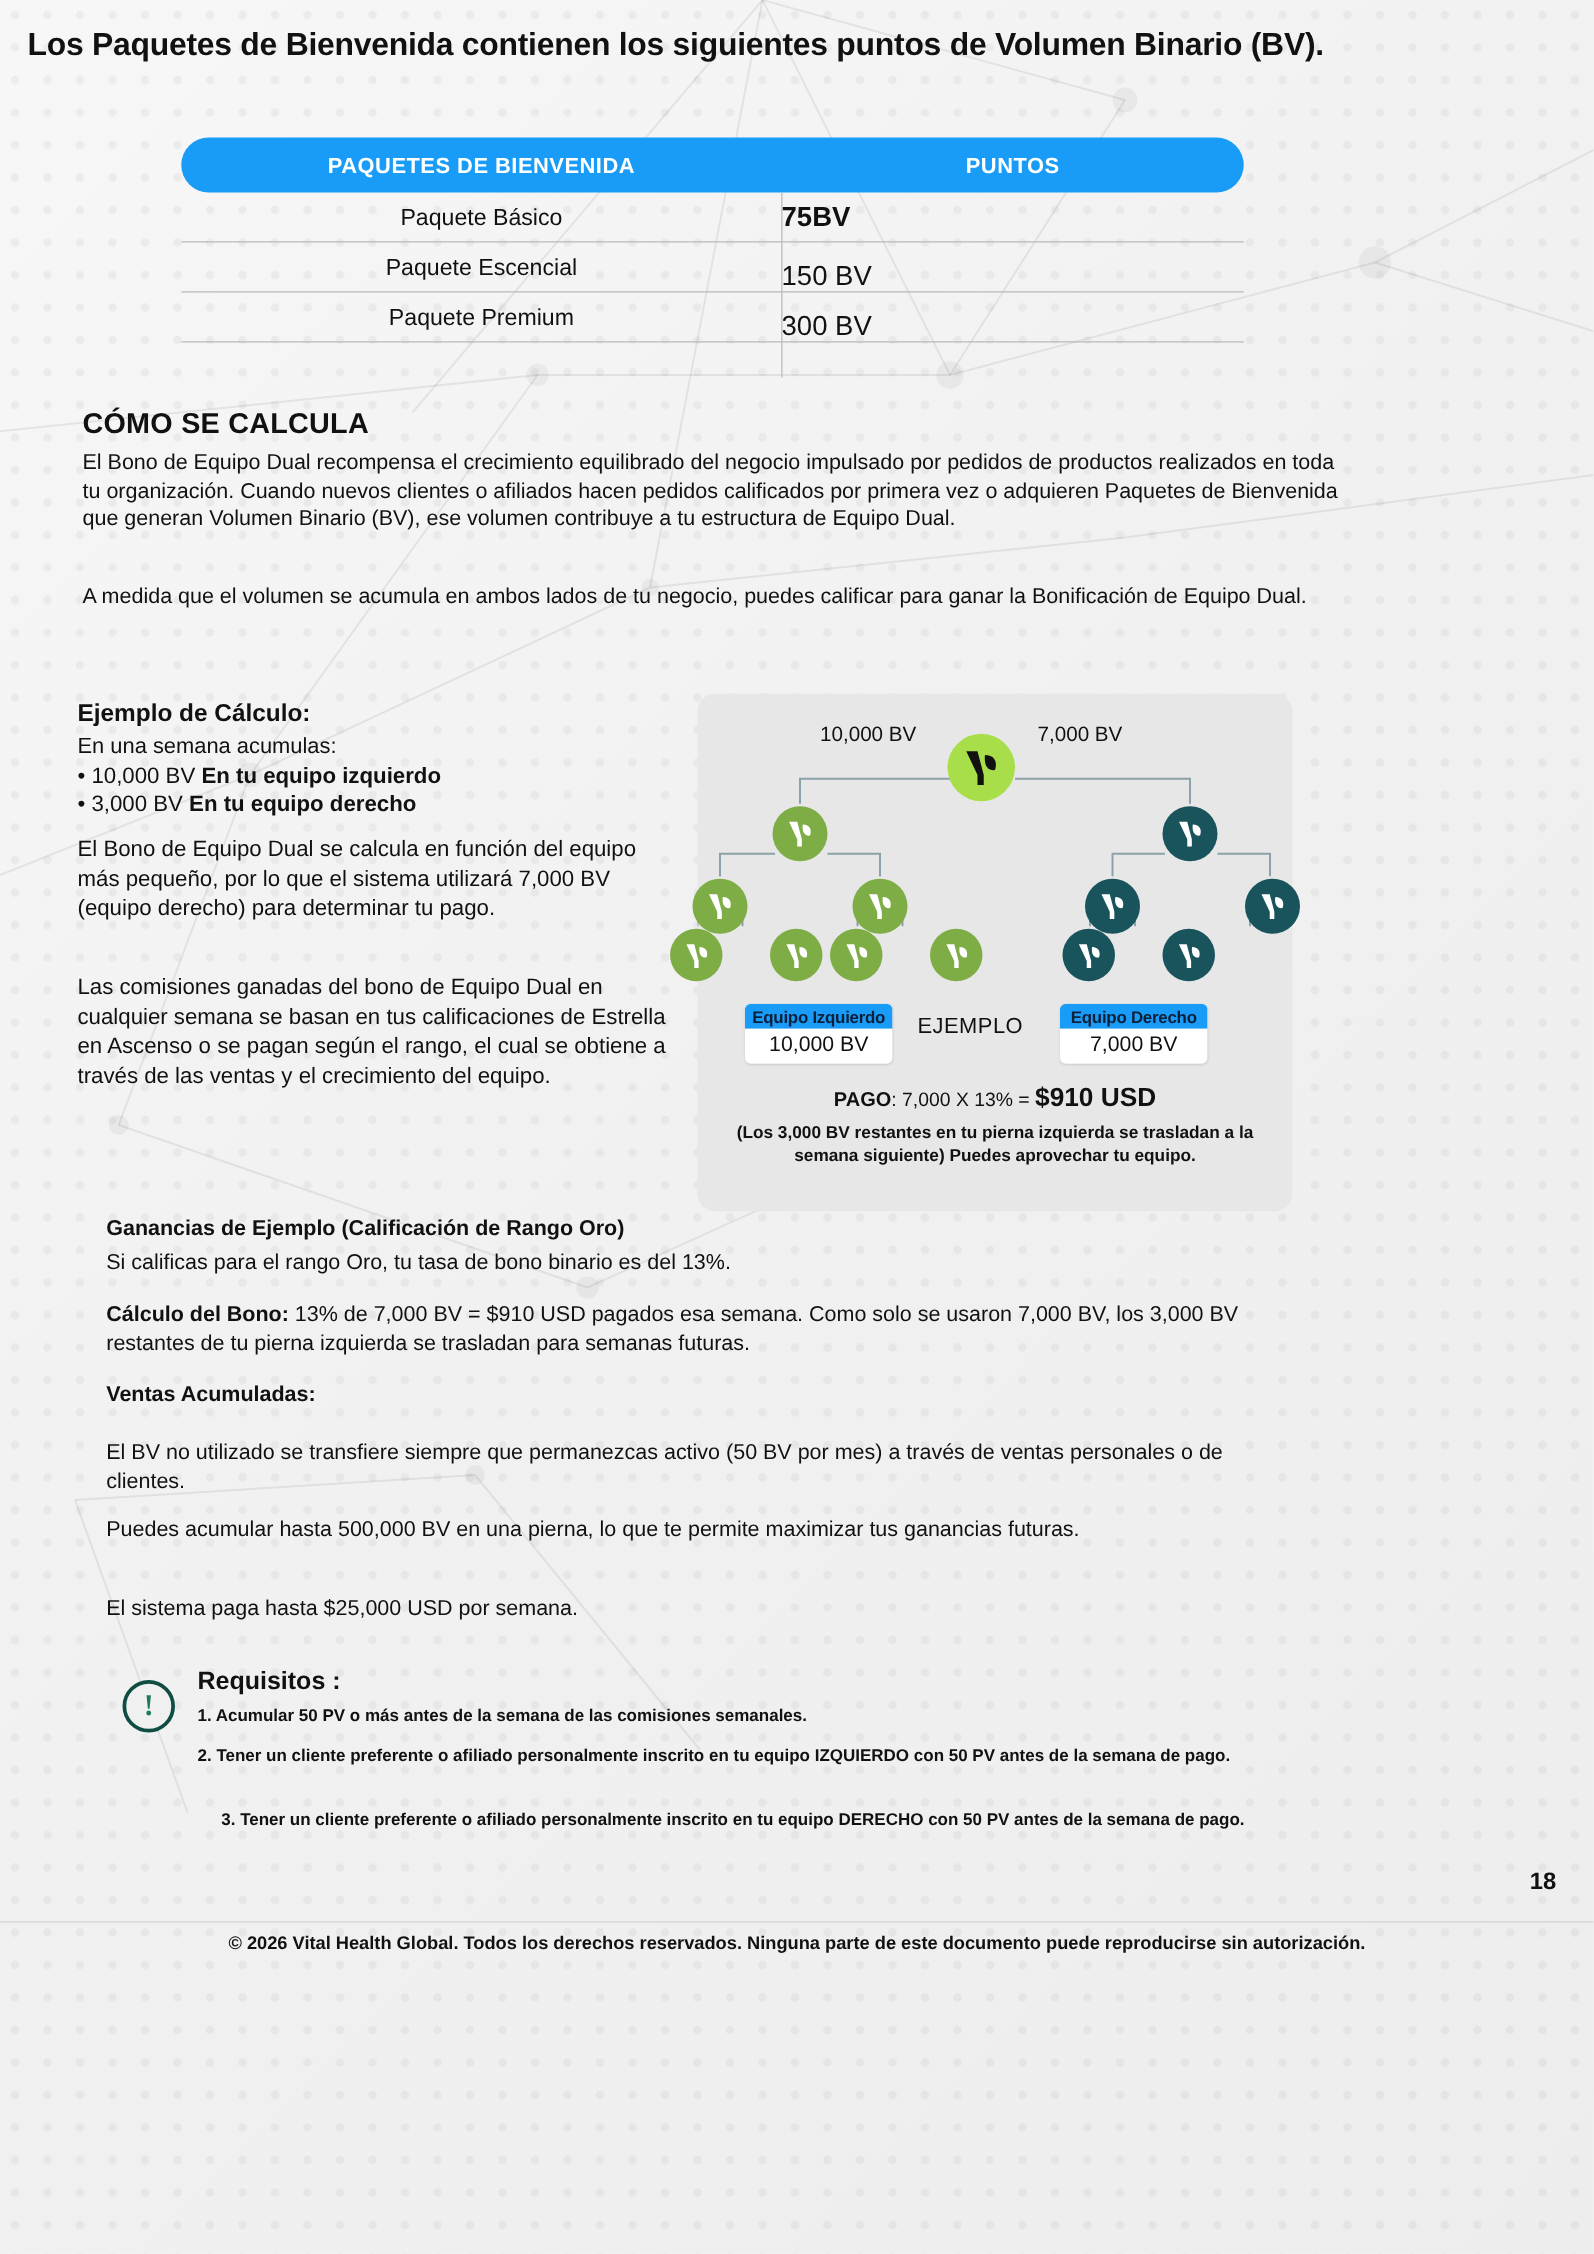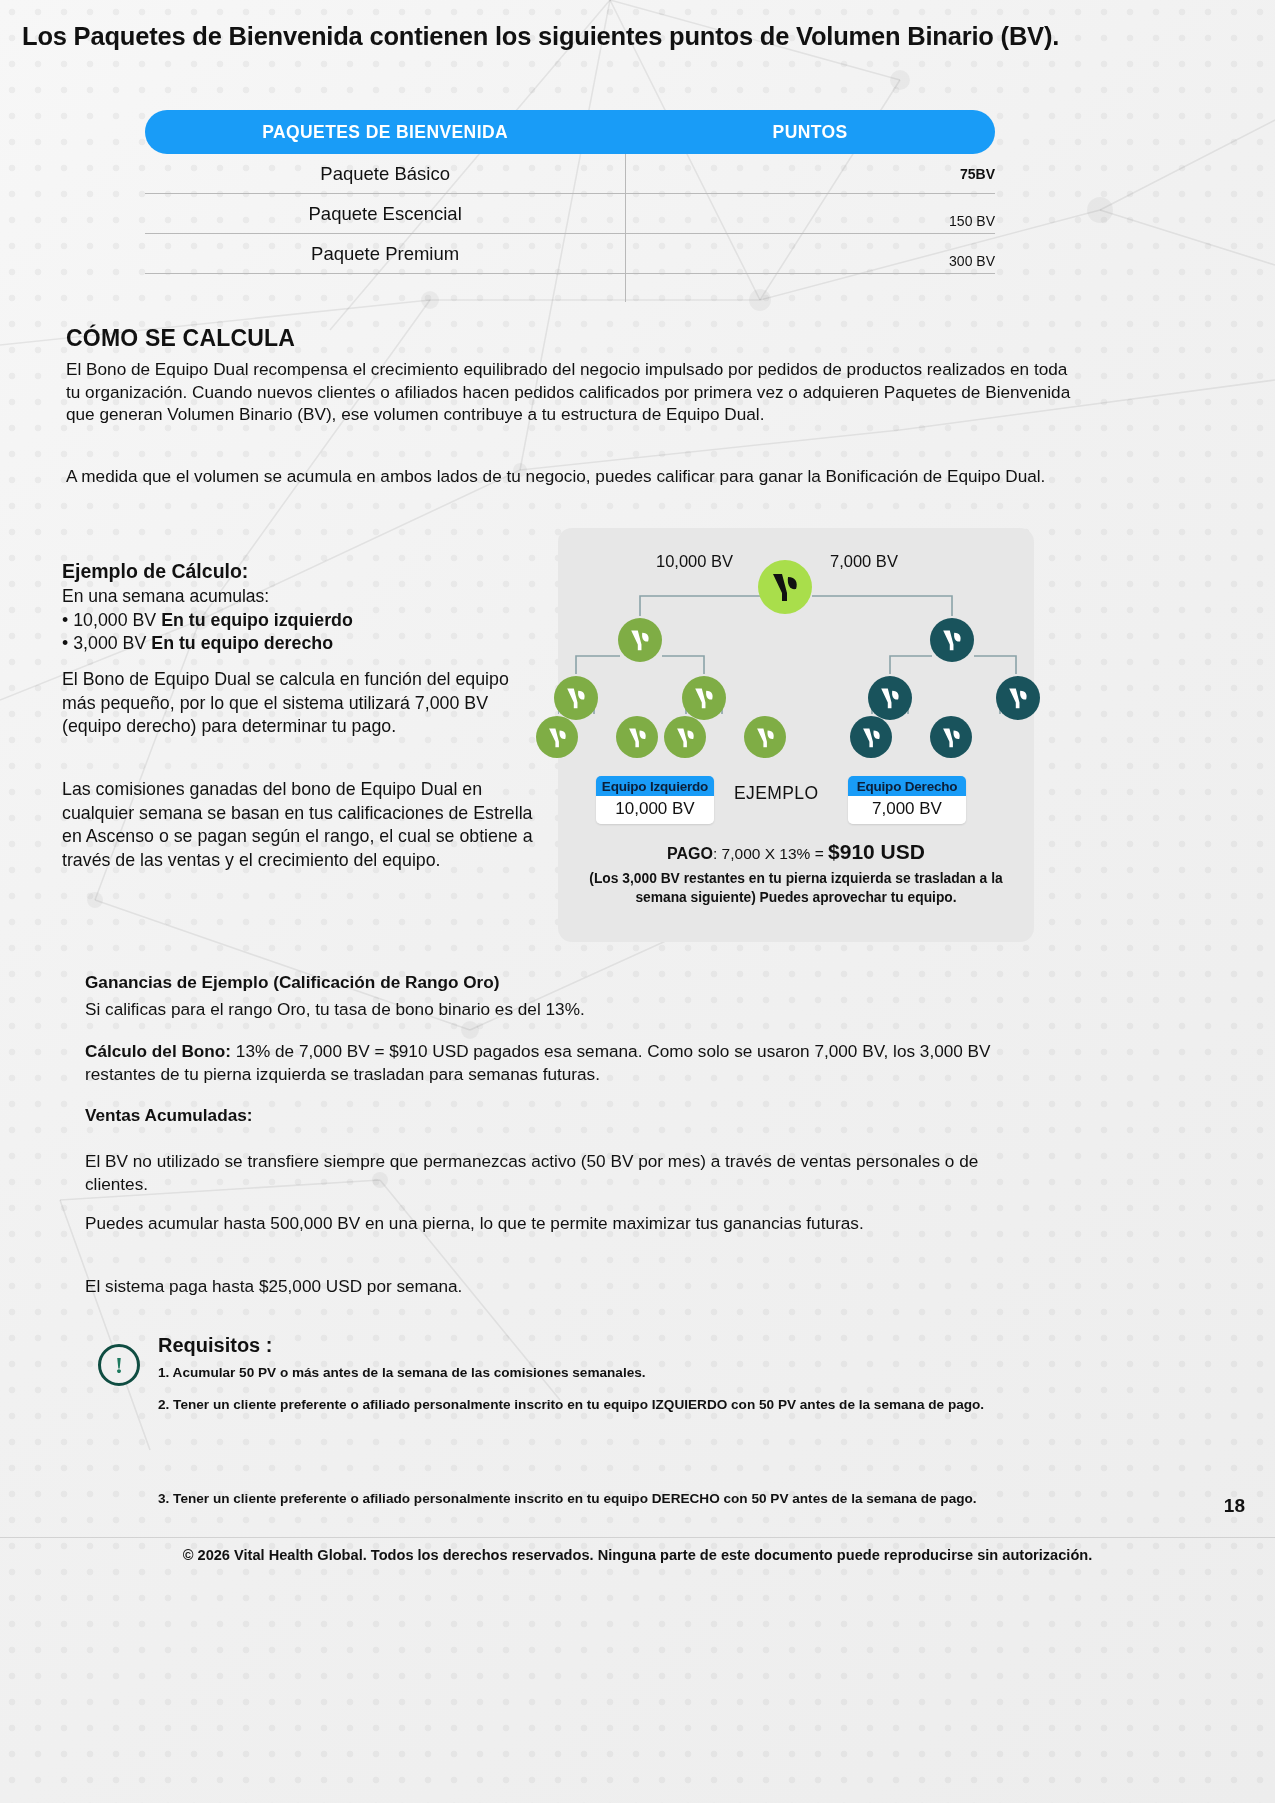--- a/index.html
+++ b/index.html
@@ -37,21 +37,21 @@
     letter-spacing: 0.4px;
   }
   .tbl-head .c1 { width: 56.5%; text-align:center; }
   .tbl-head .c2 { width: 43.5%; text-align:center; }
   .tbl-row {
     display:flex; height: 40px; align-items:center;
     border-bottom: 1px solid #b9b9b9;
     position: relative;
   }
   .tbl-row .c1 { width: 56.5%; text-align:center; font-size: 18.5px; color:#111; }
-  .tbl-row .c2 { width: 43.5%; text-align:right; font-size: 14px; color:#111; }
+  .tbl-row .c2 { width: 43.5%; text-align:left; font-size: 22px; color:#111; }
   .vline { position:absolute; left: 145px; top: 154px; width: 1px; height: 148px; background:#b9b9b9; z-index:4; }
   .r1 .c2 { font-weight: bold; }
   .tbl-row.r2 .c2, .tbl-row.r3 .c2, .tbl-row.r4 .c2 { transform: translateY(7px); }
 
   
   .sec-head {
     position:absolute; left: 66px; top: 325px;
     font-size: 23px; font-weight:bold; color:#111; letter-spacing:0.2px;
   }
   .para {
@@ -65,21 +65,21 @@
   .ex-title { top: 560px; font-size: 19.5px; font-weight:bold; }
   .ex-sub   { top: 586px; font-size: 17.5px; }
   .ex-b1    { top: 610px; font-size: 17.8px; }
   .ex-b2    { top: 633px; font-size: 17.8px; }
   .lcol b { font-weight: bold; }
   .p3 { left: 62px; top: 668px; width: 480px; font-size: 17.8px; line-height: 23.5px; }
   .p4 { left: 62px; top: 778px; width: 480px; font-size: 17.8px; line-height: 23.5px; }
 
   
   .panel {
-    position:absolute; left: 558px; top: 528px; width: 476px; height: 414px;
+    position:absolute; left: 558px; top: 555px; width: 476px; height: 414px;
     background:#e7e7e7; border-radius: 14px;
   }
   .bv-left  { position:absolute; left: 98px; top: 24px; font-size: 16.5px; color:#111; }
   .bv-right { position:absolute; left: 272px; top: 24px; font-size: 16.5px; color:#111; }
 
   .tree { position:absolute; left:0; top:0; width:476px; height: 250px; }
   .node {
     position:absolute; border-radius: 50%;
     display:flex; align-items:center; justify-content:center;
   }
@@ -128,21 +128,21 @@
   .req-icon {
     position:absolute; left: 98px; top: 1344px; width: 42px; height: 42px;
     border-radius: 50%; background:#f0f0f0; border: 3px solid #0f4d42;
     display:flex; align-items:center; justify-content:center;
   }
   .req-icon span { color:#1d7a5f; font-size: 24px; font-weight:bold; line-height: 1; font-family:"Liberation Serif", serif; }
   .req-title { position:absolute; left: 158px; top: 1334px; font-size: 20px; font-weight:bold; color:#111; }
   .req-item { position:absolute; left: 158px; width: 890px; font-size: 13.6px; font-weight:bold; color:#111; line-height: 18px; }
   .ri1 { top: 1364px; }
   .ri2 { top: 1396px; }
-  .ri3 { top: 1490px; }
+  .ri3 { top: 1447px; margin-left: 19px; }
 
   .pagenum { position:absolute; right: 30px; top: 1495px; font-size: 19px; font-weight:bold; color:#111; }
   .footer-rule { position:absolute; left: 0; top: 1537px; width: 1275px; height: 1px; background: rgba(0,0,0,0.12); }
   .footer {
     position:absolute; left: 0; top: 1547px; width: 1275px; text-align:center;
     font-size: 14.6px; font-weight:bold; color:#111;
   }
 </style>
 </head>
 <body>

